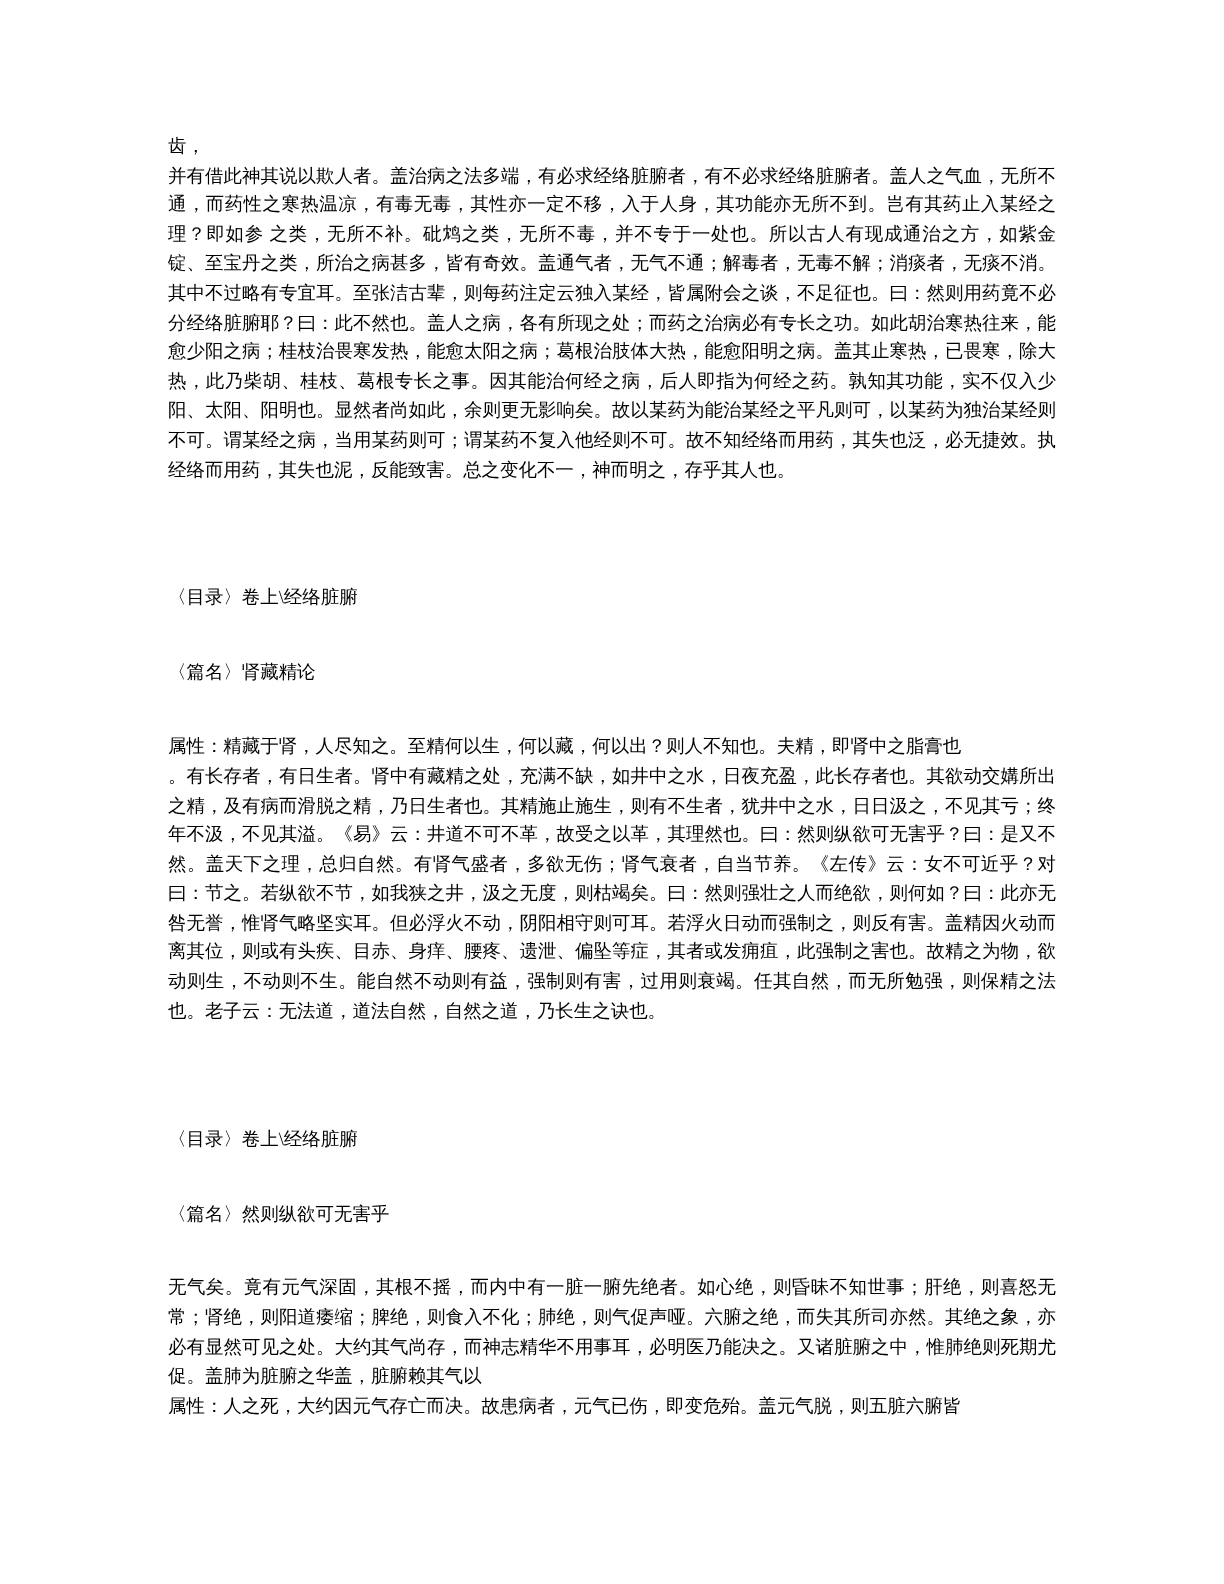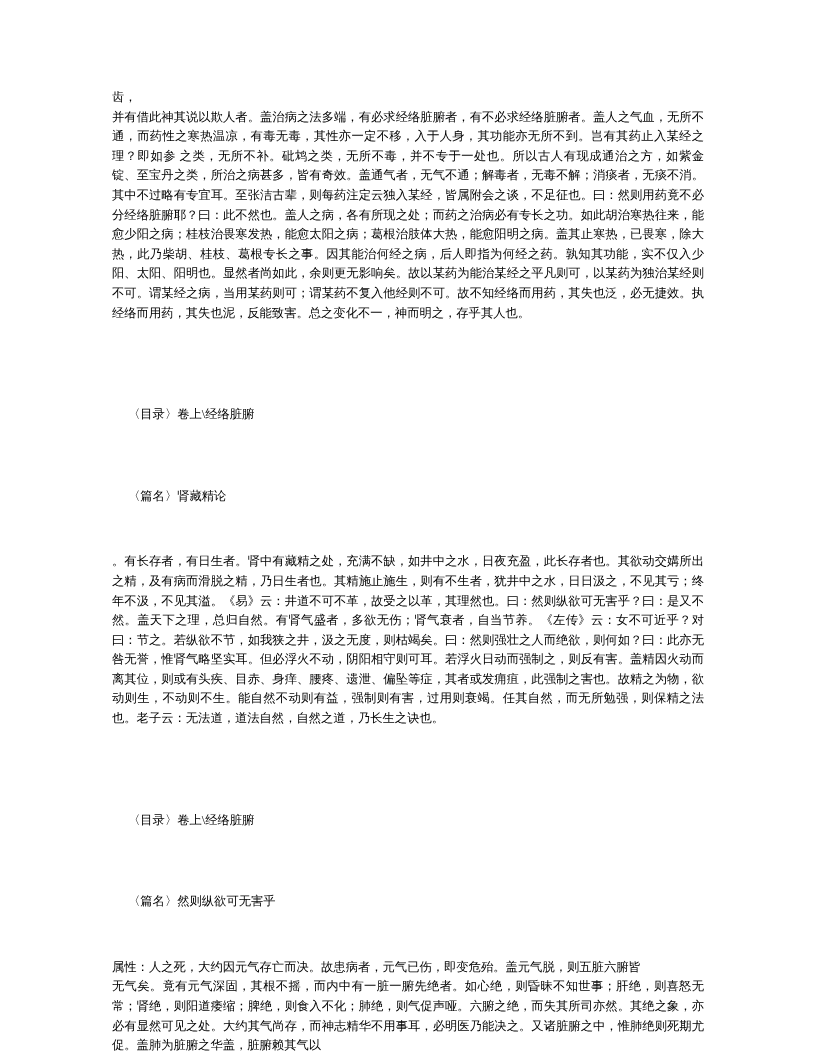--- a/index.html
+++ b/index.html
@@ -24,21 +24,21 @@
     text-justify: inter-ideograph;
     white-space: pre-wrap;
     word-break: break-all;
     margin: 0;
   }
   .gap-large { height: 66px; }
   .gap-mid { height: 30px; }
   .heading {
     font-size: 12.3px;
     line-height: 19.6px;
-    margin: 16px;
+    margin: 0;
     font-weight: normal;
     white-space: pre-wrap;
   }
 </style>
 </head>
 <body>
 
 <div class="page">
 
   <p class="body-text">齿，</p>
@@ -47,28 +47,29 @@
   <div class="gap-large"></div>
 
   <p class="heading">〈目录〉卷上\经络脏腑</p>
 
   <div class="gap-mid"></div>
 
   <p class="heading">〈篇名〉肾藏精论</p>
 
   <div class="gap-mid"></div>
 
+  <p class="body-text">属性：精藏于肾，人尽知之。至精何以生，何以藏，何以出？则人不知也。夫精，即肾中之脂膏也</p>
   <p class="body-text">。有长存者，有日生者。肾中有藏精之处，充满不缺，如井中之水，日夜充盈，此长存者也。其欲动交媾所出之精，及有病而滑脱之精，乃日生者也。其精施止施生，则有不生者，犹井中之水，日日汲之，不见其亏；终年不汲，不见其溢。《易》云：井道不可不革，故受之以革，其理然也。曰：然则纵欲可无害乎？曰：是又不然。盖天下之理，总归自然。有肾气盛者，多欲无伤；肾气衰者，自当节养。《左传》云：女不可近乎？对曰：节之。若纵欲不节，如我狭之井，汲之无度，则枯竭矣。曰：然则强壮之人而绝欲，则何如？曰：此亦无咎无誉，惟肾气略坚实耳。但必浮火不动，阴阳相守则可耳。若浮火日动而强制之，则反有害。盖精因火动而离其位，则或有头疾、目赤、身痒、腰疼、遗泄、偏坠等症，其者或发痈疽，此强制之害也。故精之为物，欲动则生，不动则不生。能自然不动则有益，强制则有害，过用则衰竭。任其自然，而无所勉强，则保精之法也。老子云：无法道，道法自然，自然之道，乃长生之诀也。</p>
 
   <div class="gap-large"></div>
 
   <p class="heading">〈目录〉卷上\经络脏腑</p>
 
   <div class="gap-mid"></div>
 
   <p class="heading">〈篇名〉然则纵欲可无害乎</p>
 
   <div class="gap-mid"></div>
 
+  <p class="body-text">无气矣。竟有元气深固，其根不摇，而内中有一脏一腑先绝者。如心绝，则昏昧不知世事；肝绝，则喜怒无常；肾绝，则阳道痿缩；脾绝，则食入不化；肺绝，则气促声哑。六腑之绝，而失其所司亦然。其绝之象，亦必有显然可见之处。大约其气尚存，而神志精华不用事耳，必明医乃能决之。又诸脏腑之中，惟肺绝则死期尤促。盖肺为脏腑之华盖，脏腑赖其气以</p>
   <p class="body-text">属性：人之死，大约因元气存亡而决。故患病者，元气已伤，即变危殆。盖元气脱，则五脏六腑皆</p>
-  <p class="body-text">无气矣。竟有元气深固，其根不摇，而内中有一脏一腑先绝者。如心绝，则昏昧不知世事；肝绝，则喜怒无常；肾绝，则阳道痿缩；脾绝，则食入不化；肺绝，则气促声哑。六腑之绝，而失其所司亦然。其绝之象，亦必有显然可见之处。大约其气尚存，而神志精华不用事耳，必明医乃能决之。又诸脏腑之中，惟肺绝则死期尤促。盖肺为脏腑之华盖，脏腑赖其气以</p>
 
 </div>
 
 </body></html>

